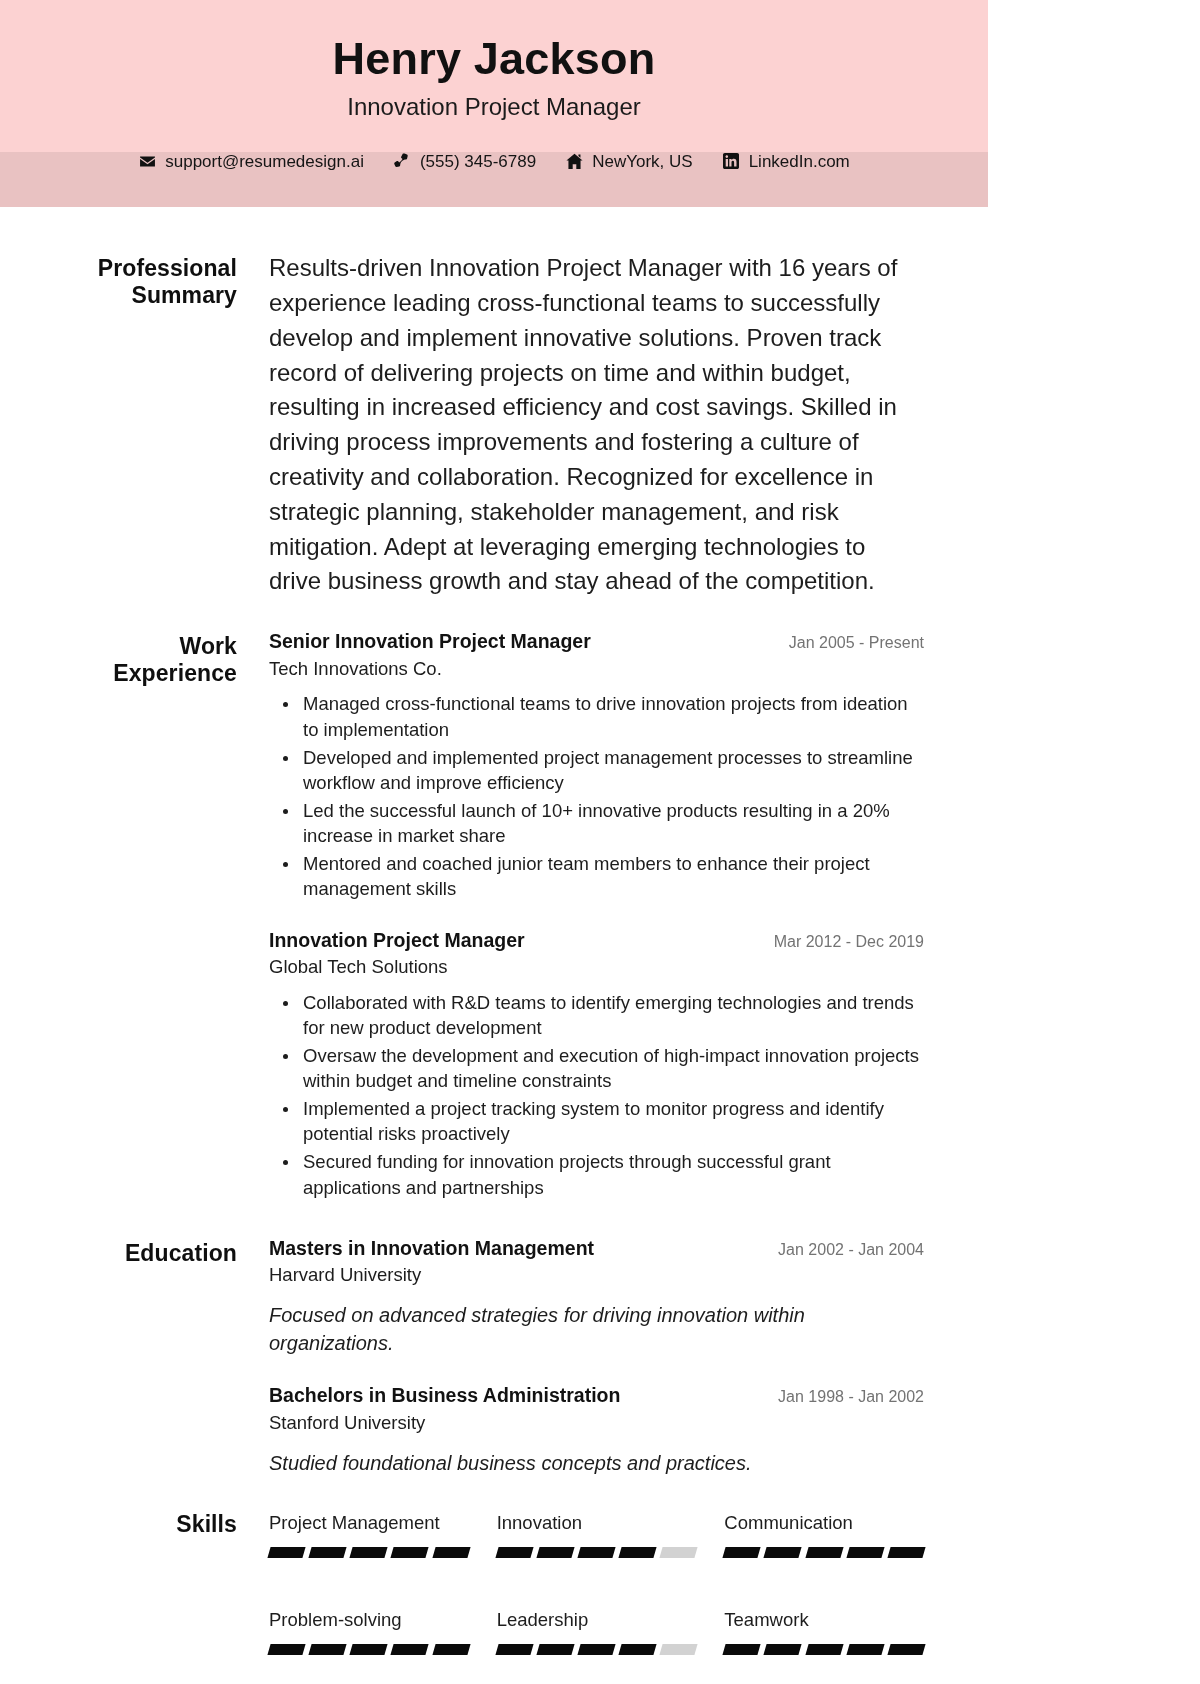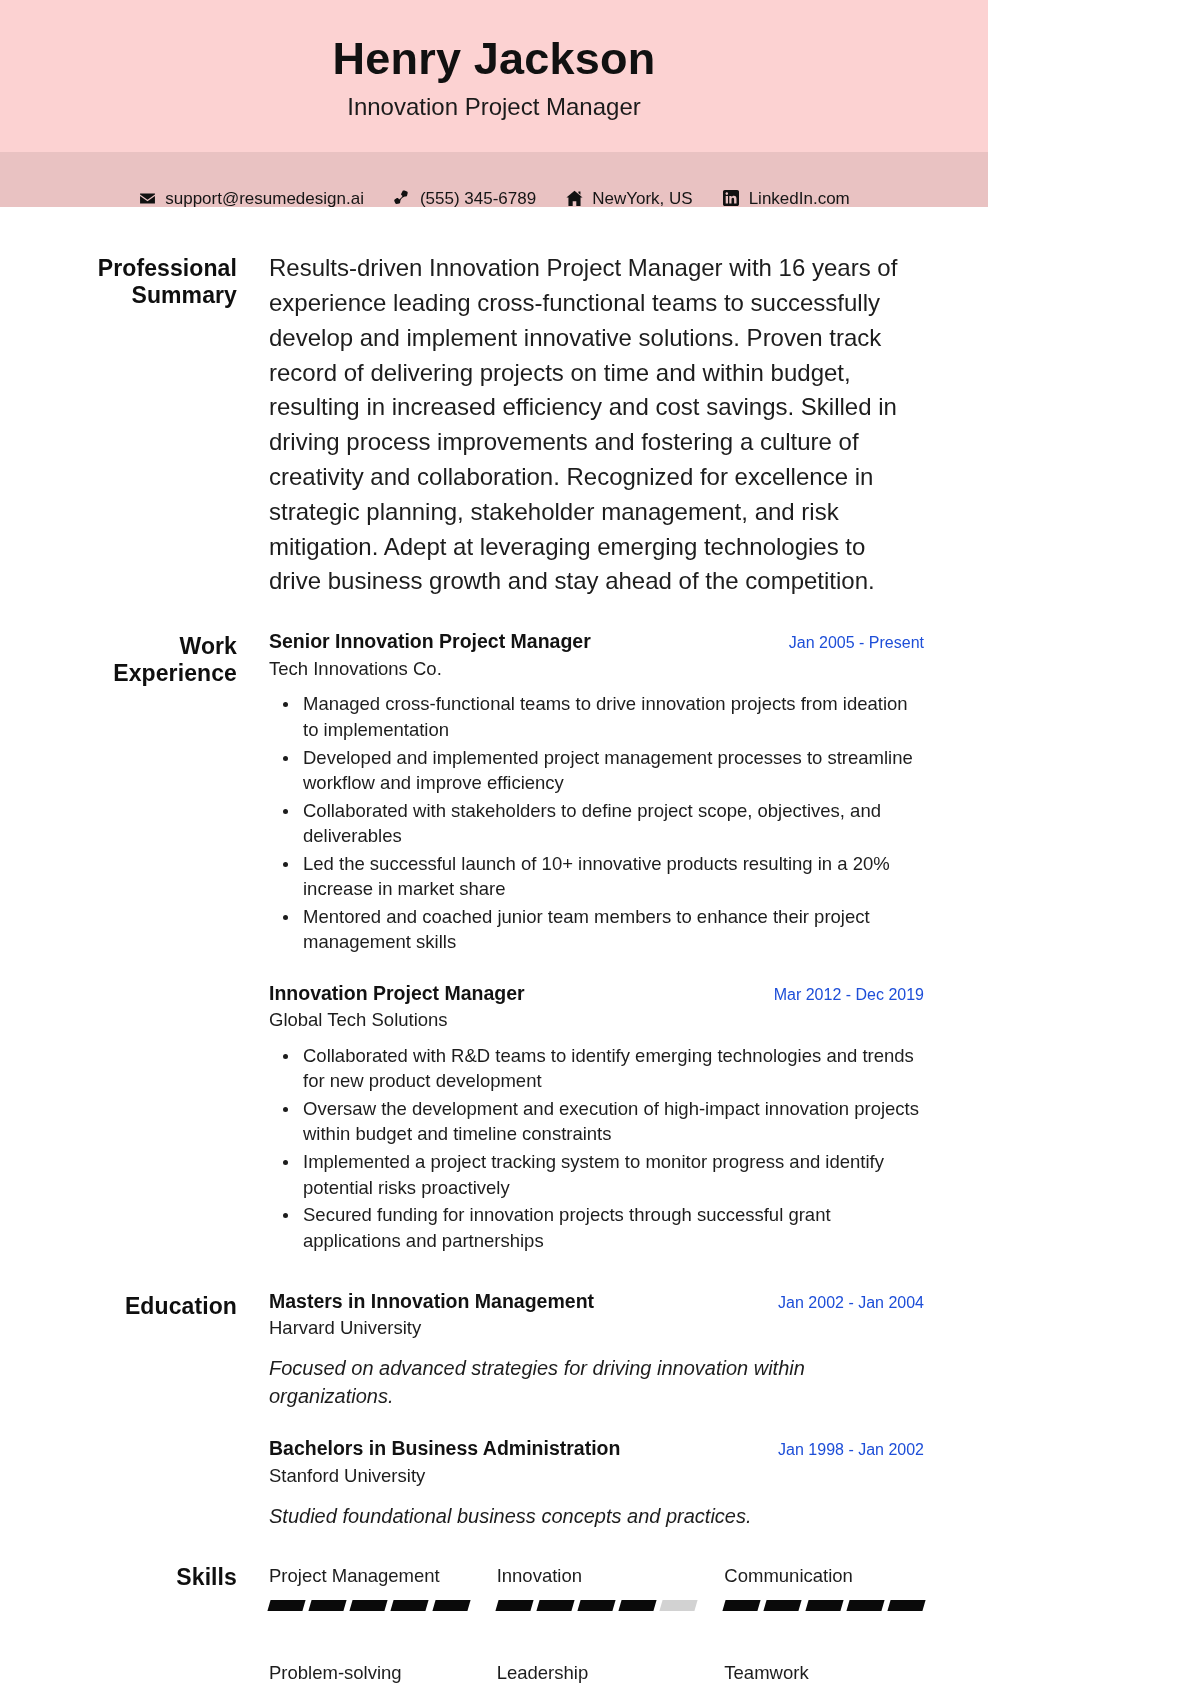--- a/index.html
+++ b/index.html
@@ -44,21 +44,21 @@
     color: #1b1b1b;
     margin-top: 9px;
     line-height: 1.2;
   }
 
   
   .contact-strip {
     background: #e9c2c2;
     height: 55px;
     display: flex;
-    align-items: flex-end;
+    align-items: flex-start;
     justify-content: center;
     gap: 29px;
   }
 
   .contact-item {
     display: flex;
     align-items: center;
     gap: 9px;
     font-size: 17px;
     color: #151515;
@@ -126,21 +126,21 @@
 
   .entry-title {
     font-size: 19.5px;
     font-weight: 700;
     color: #121212;
     line-height: 1.3;
   }
 
   .entry-date {
     font-size: 16px;
-    color: #1d4ed8;
+    color: #737373;
     white-space: nowrap;
     line-height: 1.3;
     flex: 0 0 auto;
   }
 
   .entry-org {
     font-size: 18.5px;
     color: #1d1d1d;
     line-height: 1.35;
     margin-top: 2px;
@@ -280,21 +280,20 @@
 
         <div class="entry">
           <div class="entry-head">
             <div class="entry-title">Senior Innovation Project Manager</div>
             <div class="entry-date">Jan 2005 - Present</div>
           </div>
           <div class="entry-org">Tech Innovations Co.</div>
           <ul class="bullets">
             <li>Managed cross-functional teams to drive innovation projects from ideation to implementation</li>
             <li>Developed and implemented project management processes to streamline workflow and improve efficiency</li>
-            <li>Collaborated with stakeholders to define project scope, objectives, and deliverables</li>
             <li>Led the successful launch of 10+ innovative products resulting in a 20% increase in market share</li>
             <li>Mentored and coached junior team members to enhance their project management skills</li>
           </ul>
         </div>
 
         <div class="entry">
           <div class="entry-head">
             <div class="entry-title">Innovation Project Manager</div>
             <div class="entry-date">Mar 2012 - Dec 2019</div>
           </div>

